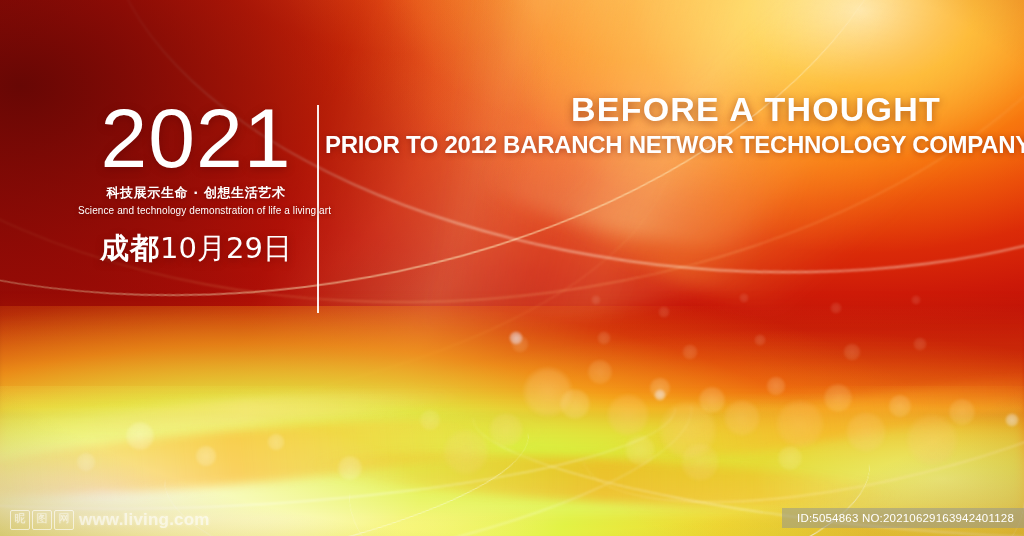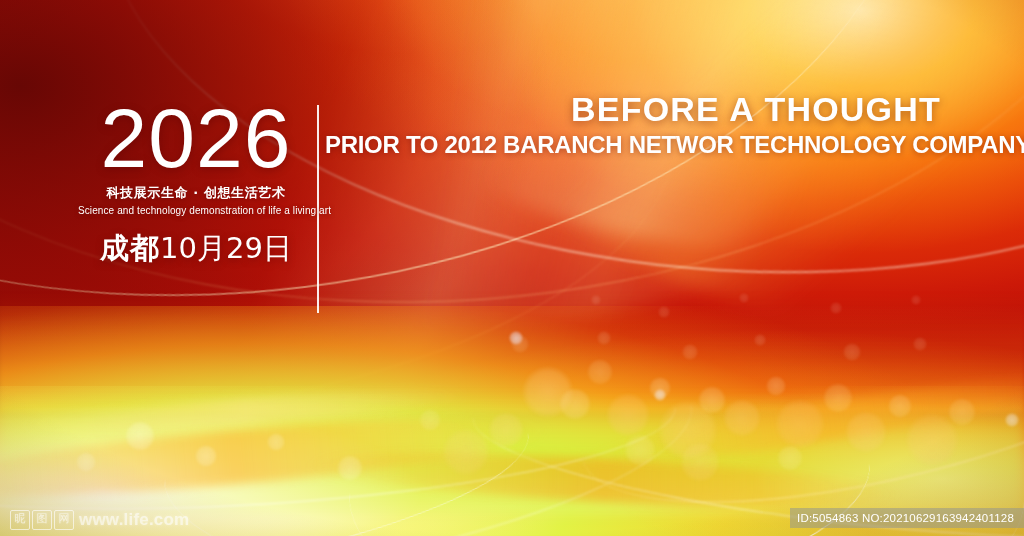--- a/index.html
+++ b/index.html
@@ -210,21 +210,21 @@
     font-family:"DejaVu Sans","Liberation Sans",sans-serif;
     text-shadow:0 0 2px rgba(255,255,255,.6);
   }
   .wm-url{
     color:#ffffff;font-size:17px;font-weight:bold;letter-spacing:.2px;
     text-shadow:0 0 3px rgba(255,255,255,.55);
   }
 
   .idtag{
     position:absolute;right:0;bottom:8px;
-    padding:4px 10px 4px 7px;
+    padding:4px 10px 4px 15px;
     background:rgba(150,152,140,.55);
     color:#ffffff;font-size:11.5px;letter-spacing:.2px;
     font-family:"Liberation Sans","DejaVu Sans",sans-serif;
     white-space:nowrap;
   }
 </style>
 </head>
 <body>
 
 <div id="banner">
@@ -317,39 +317,39 @@
     <div class="fil f9"></div>
   </div>
 
   <div class="layer bg-vig-corners"></div>
 
   <div class="content">
 
     <div class="divider"></div>
 
     <div class="left-block">
-      <div class="year">2026</div>
+      <div class="year">2021</div>
       <div class="slogan-cn">科技展示生命 · 创想生活艺术</div>
       <div class="slogan-en">Science and technology demonstration of life a living art</div>
       <div class="city-date">
         <span class="city">成都</span><span class="date">10月29日</span>
       </div>
     </div>
 
     <div class="right-block">
       <div class="eyebrow-en">BEFORE A THOUGHT</div>
       <div class="sub-en">PRIOR TO 2012 BARANCH NETWOR TECHNOLOGY COMPANY</div>
     </div>
 
 
     <div class="wm">
       <div class="wm-logo">
         <span class="wm-box">昵</span>
         <span class="wm-box">图</span>
         <span class="wm-box">网</span>
       </div>
-      <span class="wm-url">www.life.com</span>
+      <span class="wm-url">www.living.com</span>
     </div>
 
     <div class="idtag">ID:5054863 NO:20210629163942401128</div>
 
   </div>
 </div>
 
 </body></html>

